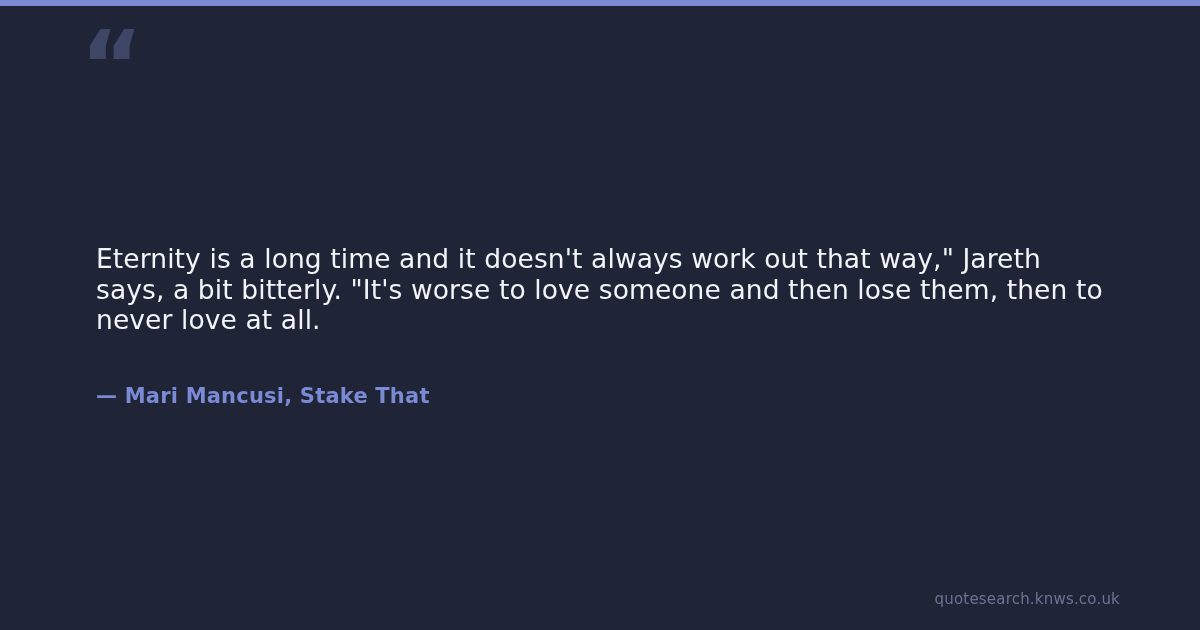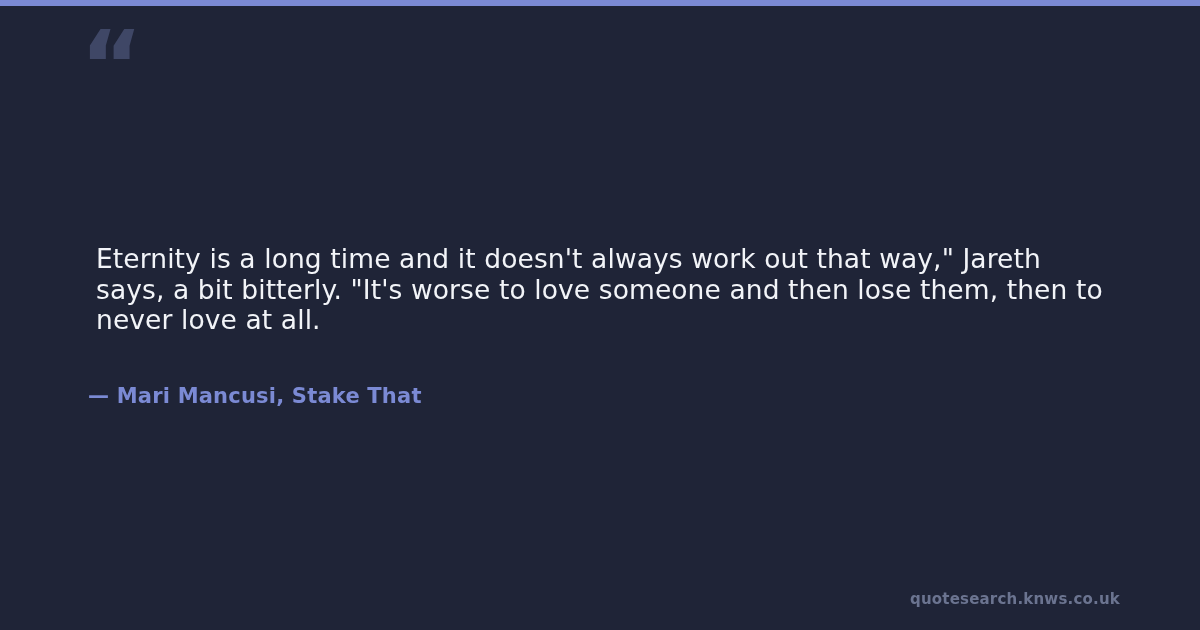--- a/index.html
+++ b/index.html
@@ -56,38 +56,38 @@
     font-family: "DejaVu Sans", sans-serif;
     font-size: 26.5px;
     line-height: 30.5px;
     font-weight: 400;
     color: #f2f4f8;
     letter-spacing: 0.1px;
     white-space: pre-wrap;
   }
 
   .quote-attribution {
-    margin: 8px;
+    margin: 16px;
     padding-top: 31px;
     font-family: "DejaVu Sans", sans-serif;
     font-size: 21px;
     line-height: 26px;
     font-weight: 700;
     color: #7b8ad4;
     letter-spacing: 0.2px;
   }
 
   .site-watermark {
     position: absolute;
     right: 80px;
     bottom: 22px;
     font-family: "DejaVu Sans", sans-serif;
     font-size: 15px;
     line-height: 18px;
-    font-weight: 700;
+    font-weight: 400;
     color: #6b7490;
     letter-spacing: 0.2px;
   }
 </style>
 </head>
 <body>
 
 <div class="quote-card">
 
   <div class="accent-bar"></div>

